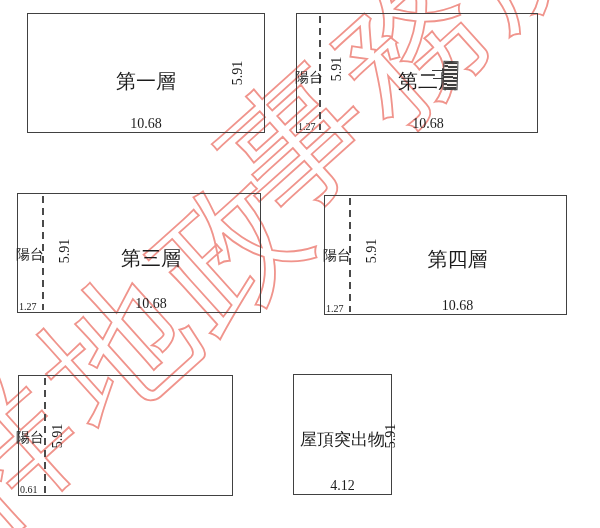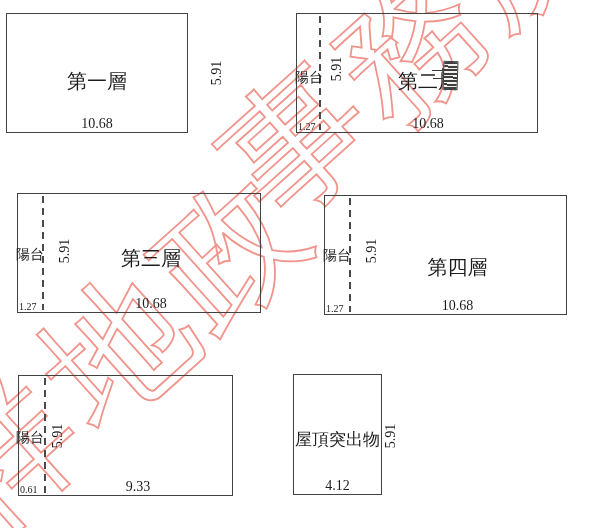--- a/index.html
+++ b/index.html
@@ -4,39 +4,39 @@
 <style>
   html,body{margin:0;padding:0;background:#ffffff;}
   #canvas{
     position:relative;width:600px;height:528px;background:#ffffff;
     overflow:hidden;
     font-family:"Liberation Serif","DejaVu Serif",serif;
     color:#1c1c1c;
   }
   
   .floor{position:absolute;border:1.5px solid #414141;box-sizing:border-box;background:transparent;}
-  .f1{left:6px;top:13px;width:182px;height:120px;}
+  .f1{left:27px;top:13px;width:238px;height:120px;}
   .f2{left:296px;top:13px;width:242px;height:120px;}
   .f3{left:17px;top:193px;width:244px;height:120px;}
   .f4{left:324px;top:195px;width:243px;height:120px;}
   .f5{left:18px;top:375px;width:215px;height:121px;}
-  .f6{left:293px;top:374px;width:89px;height:121px;}
+  .f6{left:293px;top:374px;width:99px;height:121px;}
 
   .dash{position:absolute;top:2px;bottom:2px;width:1.5px;
         background:repeating-linear-gradient(180deg,#4a4a4a 0 7px,transparent 7px 12px);}
   .f2 .dash{left:22px;}
   .f3 .dash{left:24px;}
   .f4 .dash{left:24px;}
   .f5 .dash{left:25px;}
 
   .flabel{position:absolute;font-size:20px;text-align:center;white-space:nowrap;}
   .f1 .flabel{left:0;right:0;top:54px;}
   .f2 .flabel{left:22px;right:0;top:54px;}
   .f3 .flabel{left:24px;right:0;top:51px;}
-  .f4 .flabel{left:24px;right:0;top:58px;}
+  .f4 .flabel{left:24px;right:0;top:50px;}
   .f5 .flabel{left:25px;right:0;top:52px;}
   .f6 .flabel{left:-3px;right:-3px;top:53px;font-size:17px;letter-spacing:0px;}
 
   .balcony{position:absolute;font-size:14px;width:42px;text-align:center;white-space:nowrap;}
   .f2 .balcony{left:-9px;top:55px;}
   .f3 .balcony{left:-9px;top:52px;}
   .f4 .balcony{left:-9px;top:51px;}
   .f5 .balcony{left:-10px;top:53px;}
 
   .vdim{position:absolute;width:40px;height:14px;line-height:14px;font-size:14px;
@@ -123,21 +123,20 @@
     <div class="flabel">第四層</div>
     <div class="bdim">1.27</div>
     <div class="wdim">10.68</div>
   </div>
 
   <div class="floor f5">
     <div class="dash"></div>
     <div class="balcony">陽台</div>
     <div class="vdim">5.91</div>
     <div class="bdim">0.61</div>
-    <div class="wdim">9.33</div>
   </div>
 
   <div class="floor f6">
     <div class="flabel">屋頂突出物</div>
     <div class="wdim">4.12</div>
   </div>
   <div class="vdim-roof">5.91</div>
 
   <div class="stamp">
     <div class="arrow a1"></div>

